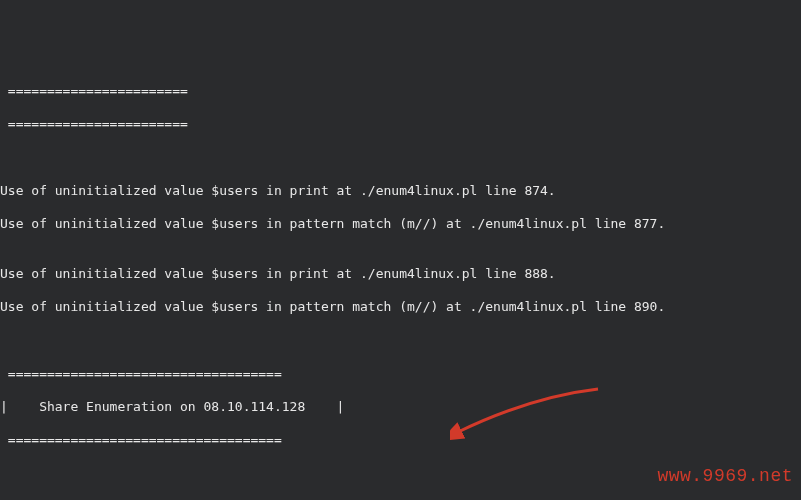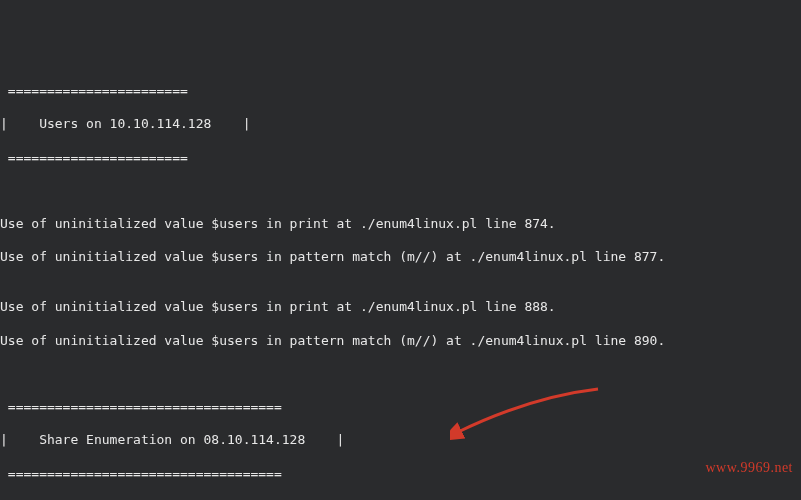--- a/index.html
+++ b/index.html
@@ -12,44 +12,43 @@
     width: 801px;
     height: 500px;
     overflow: hidden;
     position: relative;
     white-space: pre;
   }
   .term { padding: 0; }
   .watermark {
     position: absolute;
     right: 8px;
-    bottom: 23px;
+    bottom: 12px;
     color: #d23a2a;
-    font-family: Liberation Serif, serif;
-    font-size: 14px;
+    font-family: Liberation Mono, monospace;
+    font-size: 18px;
     font-weight: 400;
     letter-spacing: 0.5px;
   }
   .arrow {
     position: absolute;
     top: 387px;
     left: 450px;
     width: 150px;
     height: 60px;
     pointer-events: none;
   }
 </style>
 </head>
 <body>
 
 
 
 <div class="term">
 <div> ======================= </div>
-<div>|    Users on 10.10.114.128    |</div>
 <div> ======================= </div>
 <div> </div>
 <div>Use of uninitialized value $users in print at ./enum4linux.pl line 874.</div>
 <div>Use of uninitialized value $users in pattern match (m//) at ./enum4linux.pl line 877.</div>
 <div></div>
 <div>Use of uninitialized value $users in print at ./enum4linux.pl line 888.</div>
 <div>Use of uninitialized value $users in pattern match (m//) at ./enum4linux.pl line 890.</div>
 <div> </div>
 <div> =================================== </div>
 <div>|    Share Enumeration on 08.10.114.128    |</div>

